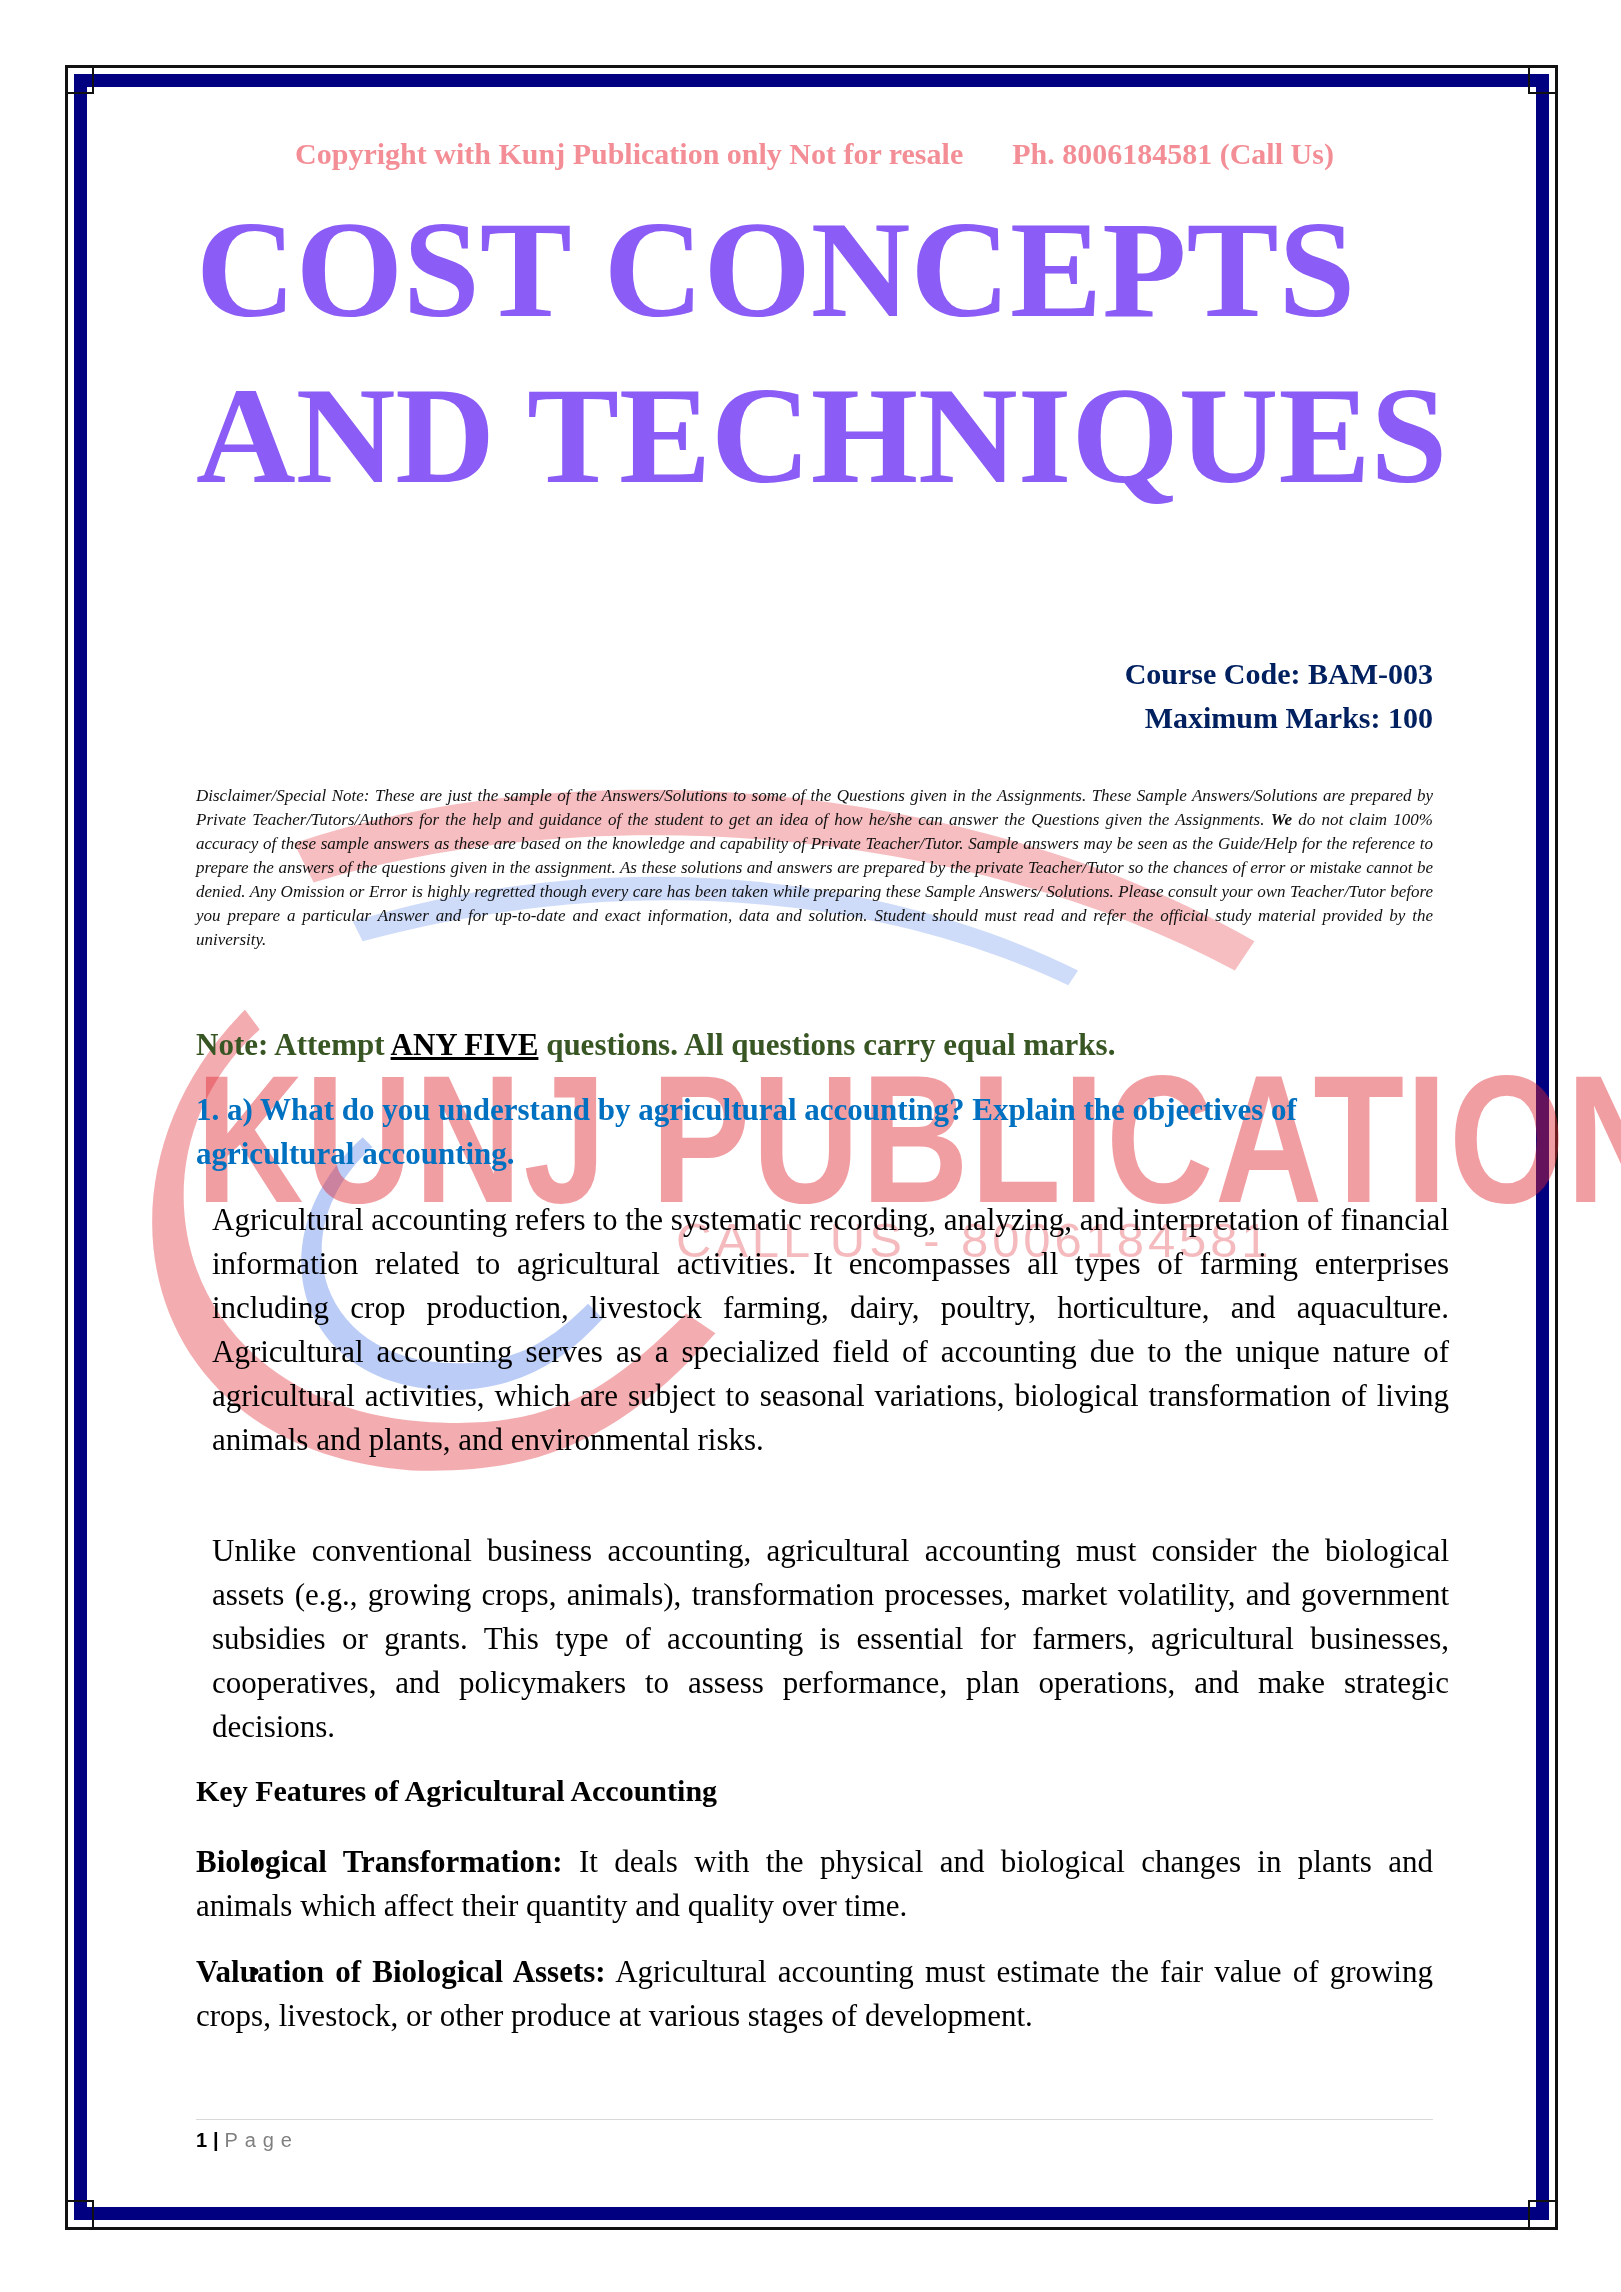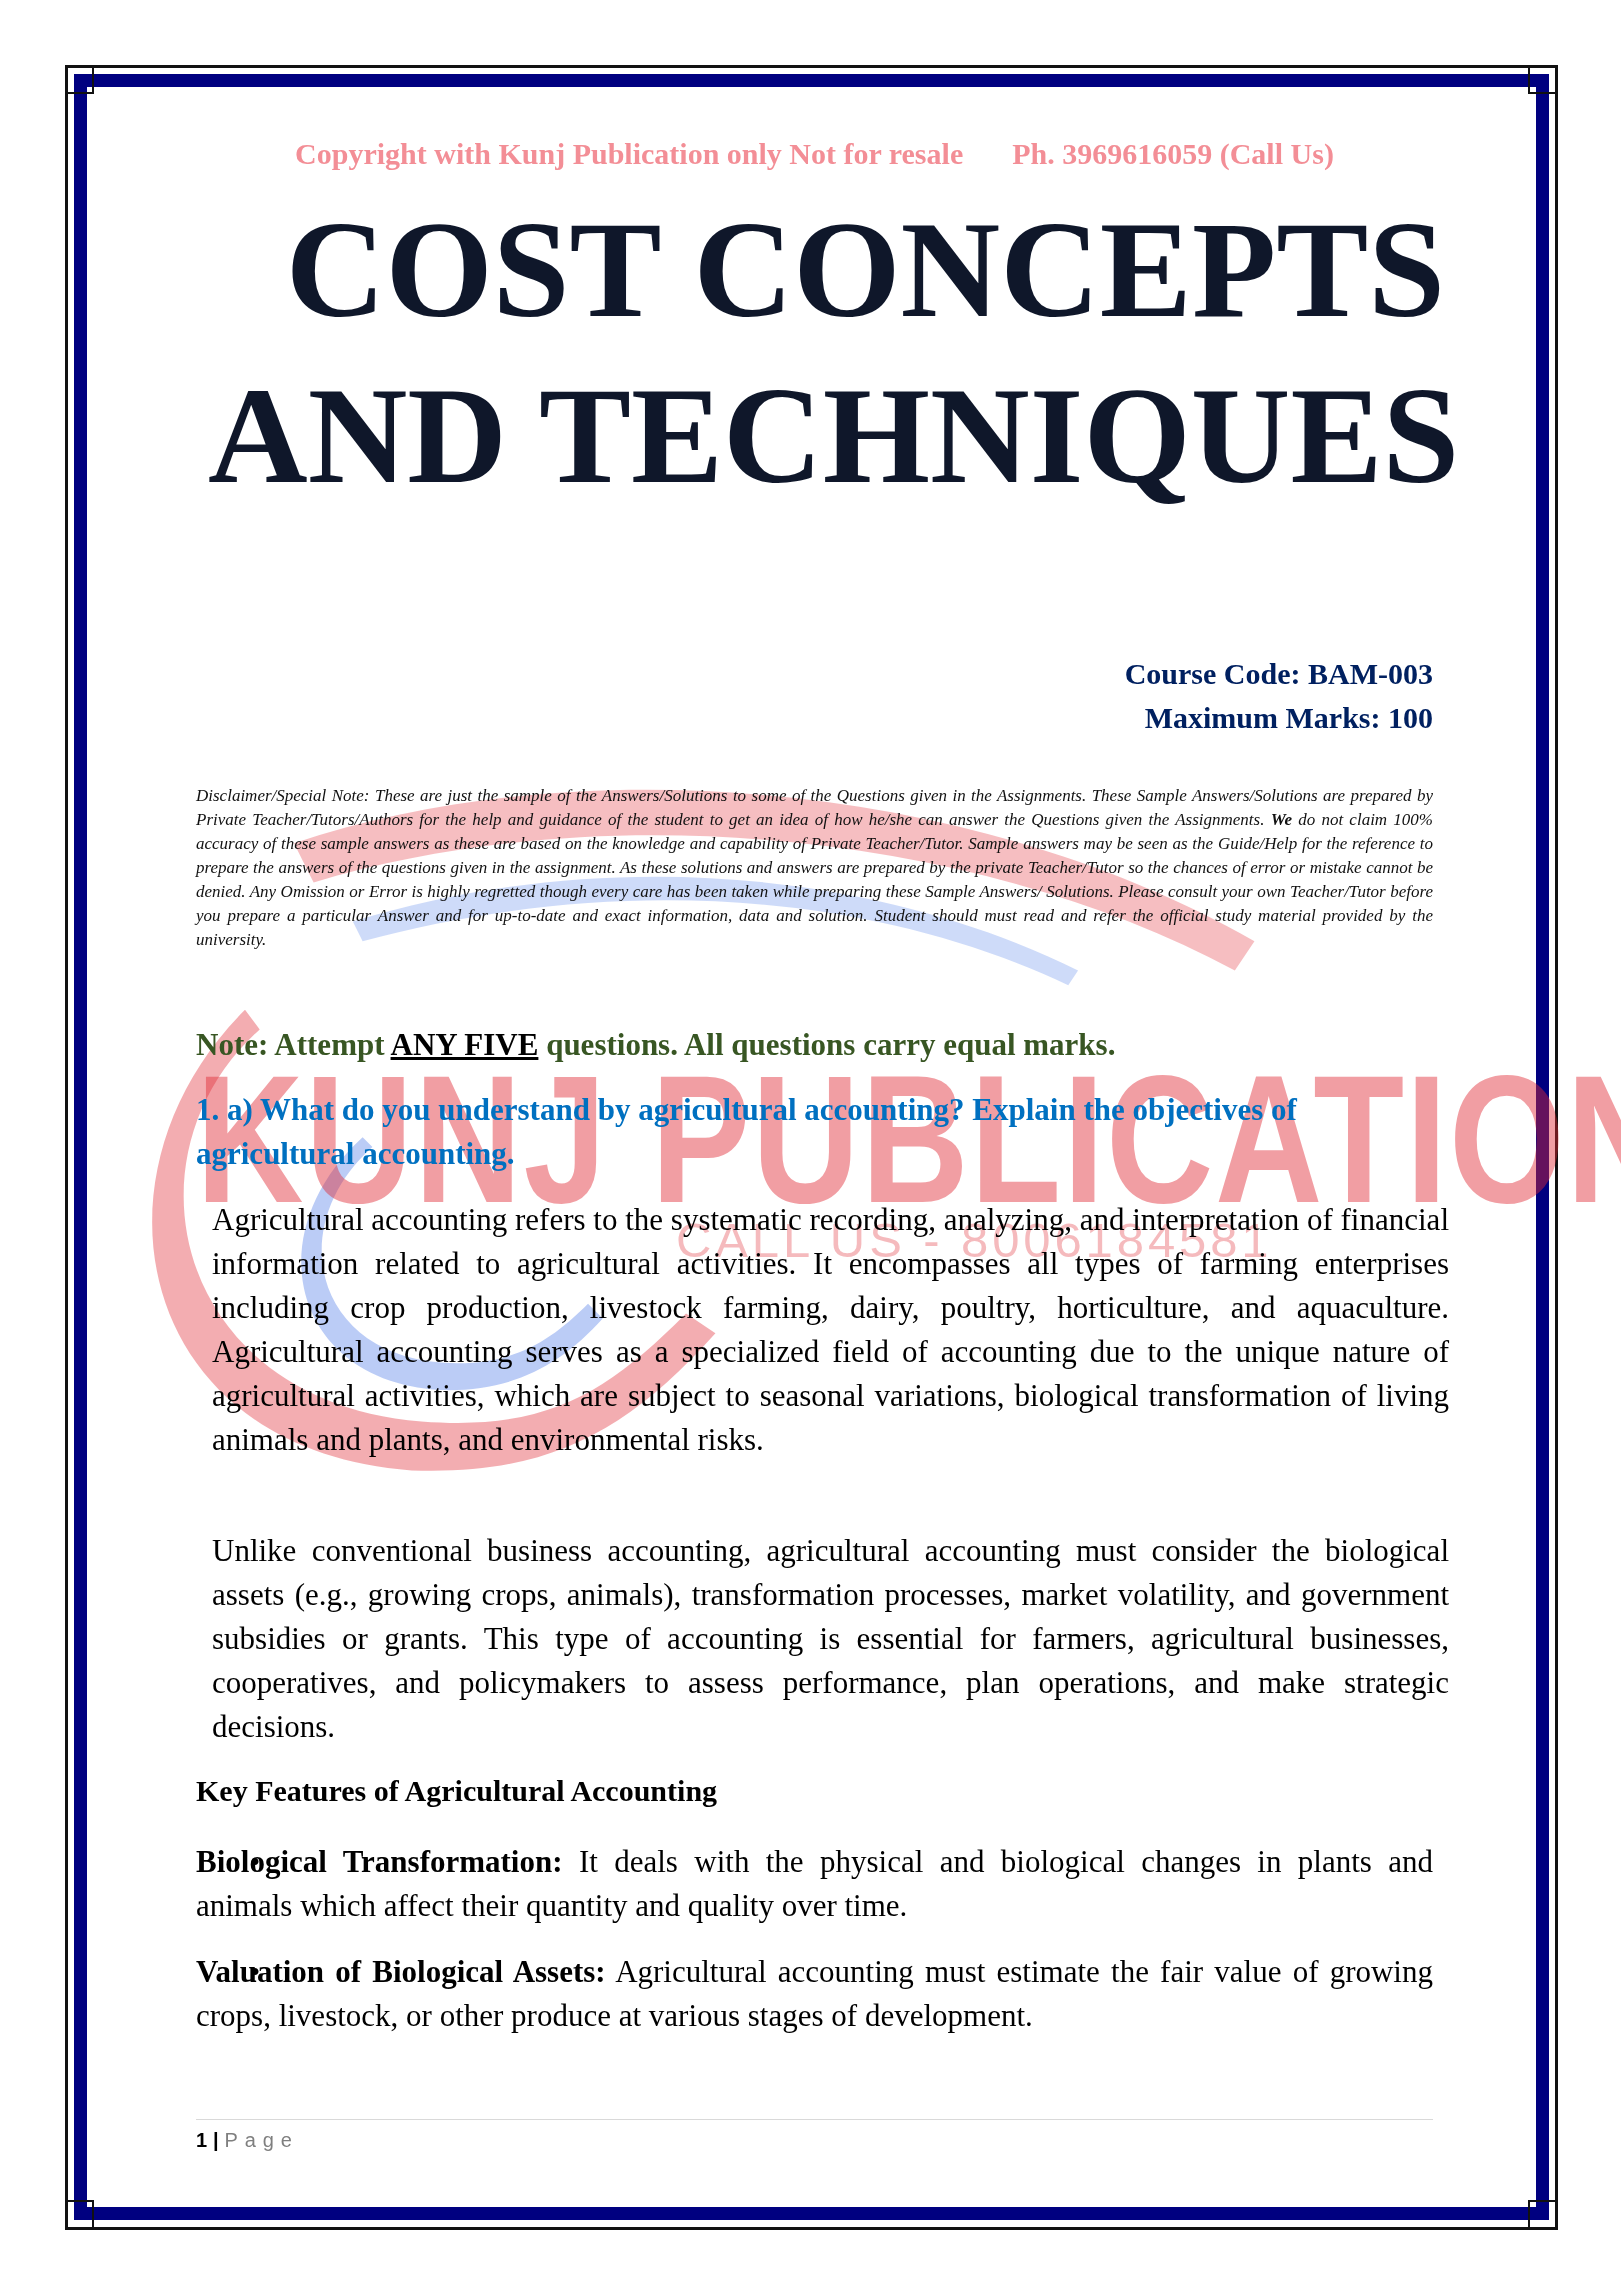--- a/index.html
+++ b/index.html
@@ -6,21 +6,21 @@
   body { width: 1621px; height: 2293px; position: relative; overflow: hidden; font-family: "Liberation Serif", serif; color: #000; }
   .frame-line { position: absolute; border: 3.9px solid #111; box-sizing: border-box; }
   .frame-navy { position: absolute; border: 13.7px solid #000080; box-sizing: border-box; }
   .corner { position: absolute; width: 29px; height: 29px; border: 2.9px solid #111; box-sizing: border-box; background: transparent; }
   .watermark { position: absolute; pointer-events: none; }
   .wm-text { position: absolute; left: 196px; top: 1049px; width: 1215px; font-family: "Liberation Sans", sans-serif; font-weight: bold; font-size: 173px; letter-spacing: 2px; color: rgba(224,40,50,0.45); transform: scaleX(0.86) scaleY(1.05); transform-origin: left top; white-space: nowrap; line-height: 1; }
   .wm-sub { position: absolute; left: 676px; top: 1212px; font-family: "Liberation Sans", sans-serif; font-size: 49px; color: rgba(224,40,50,0.32); letter-spacing: 3.9px; white-space: nowrap; }
   .content { position: absolute; left: 196px; top: 0; width: 1237px; }
   .hdr { position: absolute; left: 0; top: 137px; width: 1237px; text-align: center; font-weight: bold; font-size: 30px; color: #F38E96; white-space: nowrap; }
   .hdr .gap { display: inline-block; width: 49px; }
-  .title { position: absolute; left: 12px; width: 1237px; text-align: right; font-weight: bold; font-size: 138px; color: #0f172a; line-height: 1; white-space: nowrap; }
+  .title { position: absolute; left: 0; width: 1237px; text-align: left; font-weight: bold; font-size: 138px; color: #8b5cf6; line-height: 1; white-space: nowrap; }
   .meta { position: absolute; right: 0; font-weight: bold; font-size: 30px; color: #002060; text-align: right; white-space: nowrap; }
   .disclaimer { position: absolute; left: 0; top: 784px; width: 1237px; font-style: italic; font-size: 17px; line-height: 24px; text-align: justify; color: #111; }
   .disclaimer b { font-weight: bold; }
   .note { position: absolute; left: 0; top: 1027px; font-weight: bold; font-size: 31px; color: #385623; white-space: nowrap; }
   .note u { color: #000; text-decoration: underline; }
   .question { position: absolute; left: 0; top: 1088px; width: 1237px; font-weight: bold; font-size: 31px; line-height: 44px; color: #0070C0; }
   .para { position: absolute; left: 16px; width: 1237px; font-size: 31px; line-height: 44px; text-align: justify; color: #000; }
   .subhead { position: absolute; left: 0; top: 1774px; font-weight: bold; font-size: 30px; color: #000; white-space: nowrap; }
   .bullet { position: absolute; left: 0; width: 1237px; font-size: 31px; line-height: 44px; }
   .bullet .dot { position: absolute; left: 54px; top: 0; font-size: 29px; }
@@ -49,21 +49,21 @@
     <path d="M 300 860 C 600 760, 1000 800, 1280 960 L 1260 990 C 1000 850, 620 810, 320 900 Z" fill="rgba(224,40,50,0.30)"></path>
     <path d="M 360 940 C 620 860, 900 890, 1100 990 L 1090 1005 C 890 910, 630 890, 370 960 Z" fill="rgba(60,110,230,0.25)"></path>
   </svg>
   <div class="wm-text">KUNJ PUBLICATION</div>
   <div class="wm-sub">CALL US - 8006184581</div>
 </div>
 
 <div class="content">
 
   <div class="hdr">
-    <span>Copyright with Kunj Publication only Not for resale</span><span class="gap"></span><span>Ph. 3969616059 (Call Us)</span>
+    <span>Copyright with Kunj Publication only Not for resale</span><span class="gap"></span><span>Ph. 8006184581 (Call Us)</span>
   </div>
 
   <div class="title" style="top:201px;">COST CONCEPTS</div>
   <div class="title" style="top:367px;">AND TECHNIQUES</div>
 
   <div class="meta" style="top:657px;">Course Code: BAM-003</div>
   <div class="meta" style="top:701px;">Maximum Marks: 100</div>
 
   <div class="disclaimer"><span>Disclaimer/Special Note: These are just the sample of the Answers/Solutions to some of the Questions given in the Assignments. These Sample Answers/Solutions are prepared by Private Teacher/Tutors/Authors for the help and guidance of the student to get an idea of how he/she can answer the Questions given the Assignments. </span><b>We</b><span> do not claim 100% accuracy of these sample answers as these are based on the knowledge and capability of Private Teacher/Tutor. Sample answers may be seen as the Guide/Help for the reference to prepare the answers of the questions given in the assignment. As these solutions and answers are prepared by the private Teacher/Tutor so the chances of error or mistake cannot be denied. Any Omission or Error is highly regretted though every care has been taken while preparing these Sample Answers/ Solutions. Please consult your own Teacher/Tutor before you prepare a particular Answer and for up-to-date and exact information, data and solution. Student should must read and refer the official study material provided by the university.</span></div>
 

